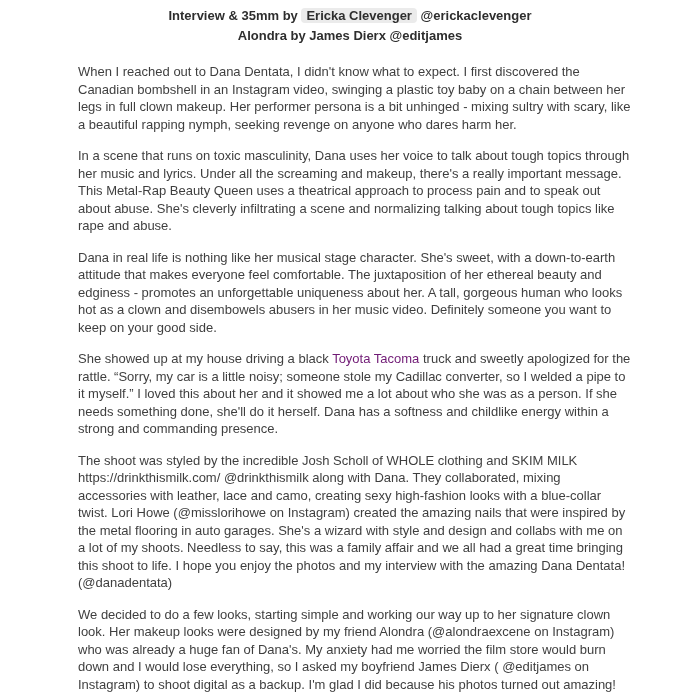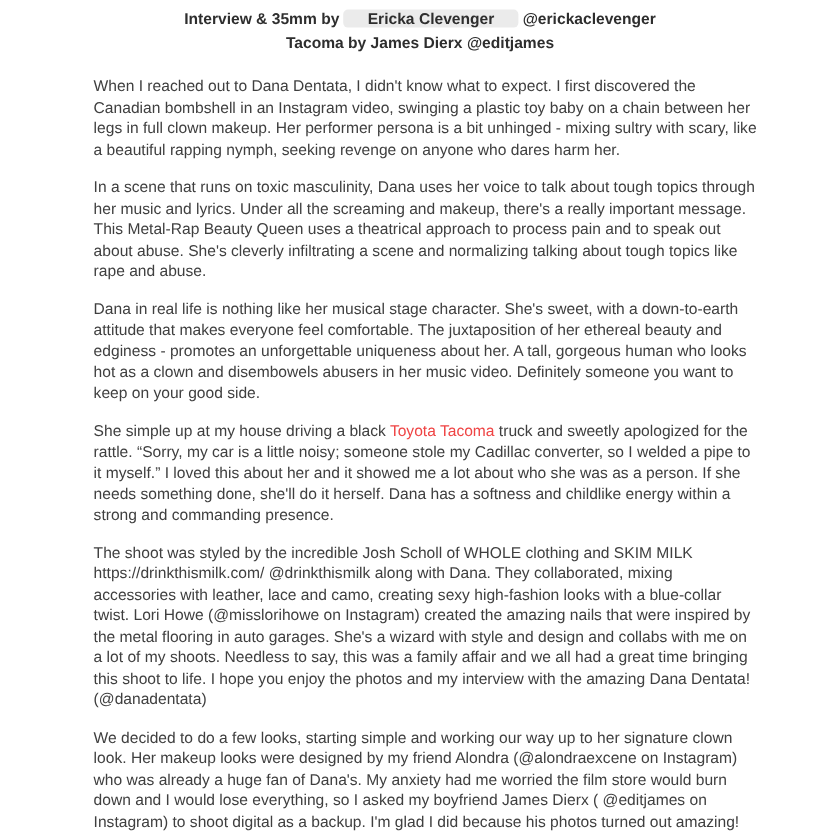--- a/index.html
+++ b/index.html
@@ -19,63 +19,63 @@
   .hdr {
     text-align: center;
     font-weight: bold;
     font-size: 13px;
     line-height: 20px;
     color: #2e2e2e;
   }
   .chip {
     background: #ebebeb;
     border-radius: 4px;
-    padding: 0 20px;
+    padding: 0 5px;
   }
   .article {
     width: 562px;
     margin: 17px 0 0 78px;
     font-size: 13px;
     line-height: 17.5px;
     color: #3f3f3f;
   }
   .article p {
     margin: 0 0 14px 0;
     white-space: pre-line;
   }
   .muted {
-    color: #ef4444;
+    color: #701a75;
   }
 </style>
 </head>
 <body>
 
 <div class="page">
 
   <header class="hdr">
     <div class="hline"><span>Interview &amp; 35mm by </span><span class="chip">Ericka Clevenger</span><span> @erickaclevenger</span></div>
-    <div class="hline">Tacoma by James Dierx @editjames</div>
+    <div class="hline">Alondra by James Dierx @editjames</div>
   </header>
 
   <main class="article">
     <p>When I reached out to Dana Dentata, I didn't know what to expect. I first discovered the
 Canadian bombshell in an Instagram video, swinging a plastic toy baby on a chain between her
 legs in full clown makeup. Her performer persona is a bit unhinged - mixing sultry with scary, like
 a beautiful rapping nymph, seeking revenge on anyone who dares harm her.</p>
     <p>In a scene that runs on toxic masculinity, Dana uses her voice to talk about tough topics through
 her music and lyrics. Under all the screaming and makeup, there's a really important message.
 This Metal-Rap Beauty Queen uses a theatrical approach to process pain and to speak out
 about abuse. She's cleverly infiltrating a scene and normalizing talking about tough topics like
 rape and abuse.</p>
     <p>Dana in real life is nothing like her musical stage character. She's sweet, with a down-to-earth
 attitude that makes everyone feel comfortable. The juxtaposition of her ethereal beauty and
 edginess - promotes an unforgettable uniqueness about her. A tall, gorgeous human who looks
 hot as a clown and disembowels abusers in her music video. Definitely someone you want to
 keep on your good side.</p>
-    <p><span>She simple up at my house driving a black </span><span class="muted">Toyota Tacoma</span><span> truck and sweetly apologized for the
+    <p><span>She showed up at my house driving a black </span><span class="muted">Toyota Tacoma</span><span> truck and sweetly apologized for the
 rattle. “Sorry, my car is a little noisy; someone stole my Cadillac converter, so I welded a pipe to
 it myself.” I loved this about her and it showed me a lot about who she was as a person. If she
 needs something done, she'll do it herself. Dana has a softness and childlike energy within a
 strong and commanding presence.</span></p>
     <p>The shoot was styled by the incredible Josh Scholl of WHOLE clothing and SKIM MILK
 https://drinkthismilk.com/ @drinkthismilk along with Dana. They collaborated, mixing
 accessories with leather, lace and camo, creating sexy high-fashion looks with a blue-collar
 twist. Lori Howe (@misslorihowe on Instagram) created the amazing nails that were inspired by
 the metal flooring in auto garages. She's a wizard with style and design and collabs with me on
 a lot of my shoots. Needless to say, this was a family affair and we all had a great time bringing

